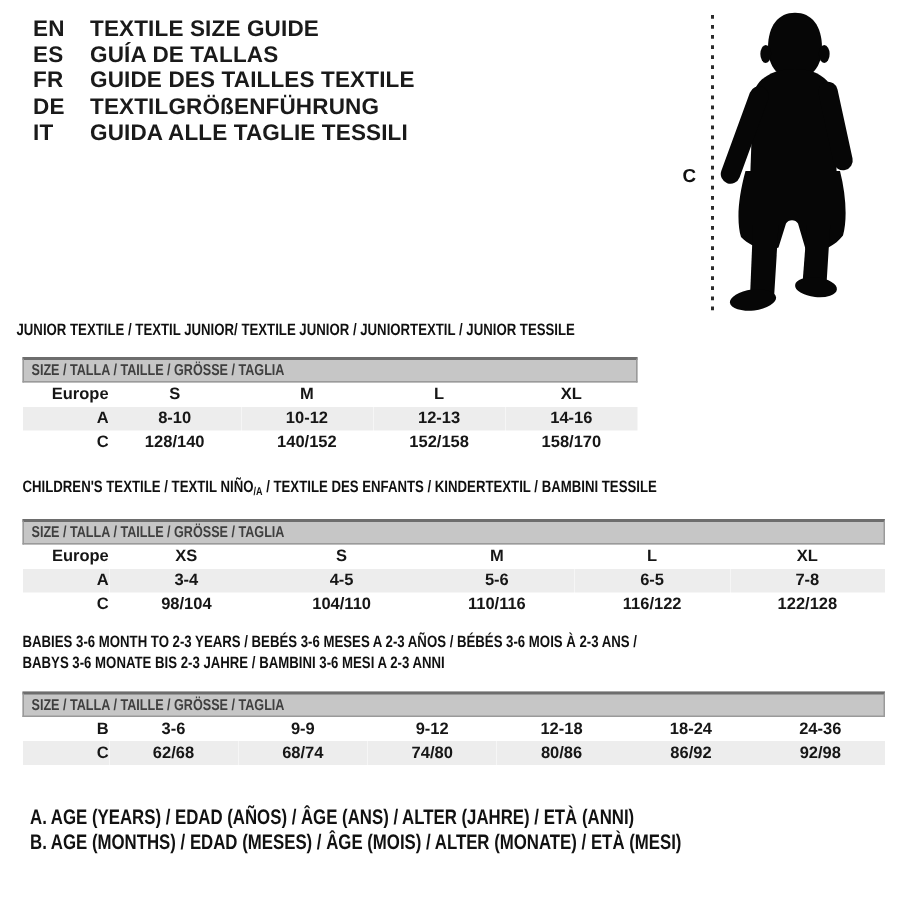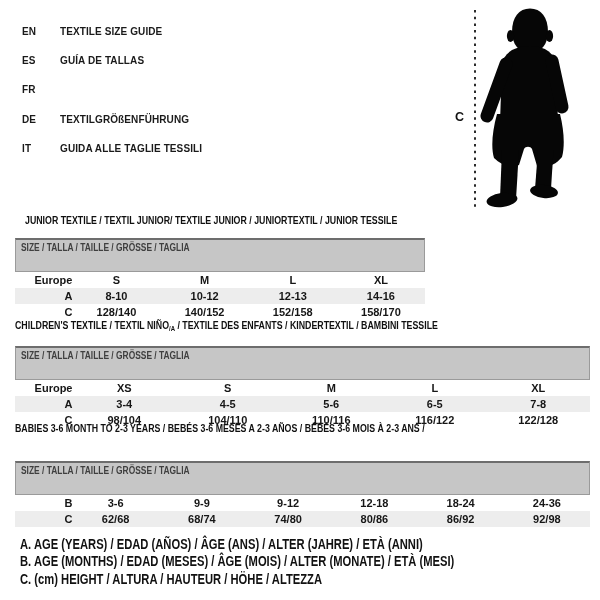--- a/index.html
+++ b/index.html
@@ -5,32 +5,32 @@
   html,body{margin:0;padding:0;background:#fff;}
   .page{
     position:relative;width:600px;height:600px;background:#ffffff;
     font-family:"Liberation Sans", sans-serif;color:#1a1a1a;overflow:hidden;
   }
   
   .cond{display:inline-block;transform:scaleX(0.8);transform-origin:0 50%;white-space:nowrap;}
 
   
   .lang-block{position:absolute;left:22px;top:11px;}
-  .lang-row{display:flex;font-size:10px;font-weight:bold;line-height:17.2px;letter-spacing:0.1px;margin-top:12px;}
+  .lang-row{display:flex;font-size:15px;font-weight:bold;line-height:17.2px;letter-spacing:0.1px;}
   .lang-code{width:38px;flex:0 0 38px;}
   .lang-label{white-space:nowrap;}
 
   
   .figure{position:absolute;left:440px;top:0;width:160px;height:215px;}
 
   
   .tbl-title{position:absolute;font-size:11px;font-weight:bold;color:#101010;white-space:nowrap;line-height:13.5px;}
   .tbl-wrap{position:absolute;left:15px;}
   .size-bar{
-    box-sizing:border-box;height:34px;background:#c6c6c6;
+    box-sizing:border-box;height:17px;background:#c6c6c6;
     border:1px solid #9a9a9a;border-top:2px solid #6d6d6d;
     padding:1px 0 0 5px;font-size:10.5px;font-weight:bold;color:#3f3f3f;line-height:13px;
   }
   table.sz{border-collapse:collapse;table-layout:fixed;width:100%;}
   table.sz td{
     height:16px;padding:0;font-size:11px;font-weight:bold;color:#161616;
     text-align:center;line-height:16px;white-space:nowrap;overflow:hidden;
   }
   table.sz td.lbl{text-align:right;padding-left:5px;}
   table.sz tr:nth-child(even){background:#ededed;}
@@ -52,20 +52,21 @@
     <div class="lang-row">
       <span class="lang-code">EN</span>
       <span class="lang-label">TEXTILE SIZE GUIDE</span>
     </div>
     <div class="lang-row">
       <span class="lang-code">ES</span>
       <span class="lang-label">GUÍA DE TALLAS</span>
     </div>
     <div class="lang-row">
       <span class="lang-code">FR</span>
+      <span class="lang-label">GUIDE DES TAILLES TEXTILE</span>
     </div>
     <div class="lang-row">
       <span class="lang-code">DE</span>
       <span class="lang-label">TEXTILGRÖßENFÜHRUNG</span>
     </div>
     <div class="lang-row">
       <span class="lang-code">IT</span>
       <span class="lang-label">GUIDA ALLE TAGLIE TESSILI</span>
     </div>
   </div>
@@ -89,21 +90,21 @@
 
         <path d="M62,150 L60,198 L76,199 L79,150 Z"></path>
         <path d="M98,150 L95,189 L111,189 L113.5,150 Z"></path>
 
         <ellipse cx="62" cy="200" rx="15.5" ry="7" transform="rotate(-7 62 200)"></ellipse>
         <ellipse cx="104" cy="191.5" rx="14" ry="6.5" transform="rotate(6 104 191.5)"></ellipse>
       </g>
     </svg>
   </div>
 
-  <div class="tbl-title" style="left:25px;top:214px">
+  <div class="tbl-title" style="left:11px;top:214px">
     <span class="cond">JUNIOR TEXTILE / TEXTIL JUNIOR/ TEXTILE JUNIOR / JUNIORTEXTIL / JUNIOR TESSILE</span>
   </div>
   <div class="tbl-wrap t1" style="top:238px;width:410px">
     <div class="size-bar">
       <span class="cond">SIZE / TALLA / TAILLE / GRÖSSE / TAGLIA</span>
     </div>
     <table class="sz t1">
       <colgroup>
           <col class="c0">
           <col class="cd">
@@ -177,20 +178,21 @@
           <td>110/116</td>
           <td>116/122</td>
           <td>122/128</td>
         </tr>
       </tbody>
     </table>
   </div>
 
   <div class="tbl-title" style="left:15px;top:422px">
     <div><span class="cond">BABIES 3-6 MONTH TO 2-3 YEARS / BEBÉS 3-6 MESES A 2-3 AÑOS / BÉBÉS 3-6 MOIS À 2-3 ANS /</span></div>
+    <div><span class="cond">BABYS 3-6 MONATE BIS 2-3 JAHRE / BAMBINI 3-6 MESI A 2-3 ANNI</span></div>
   </div>
   <div class="tbl-wrap t3" style="top:461px;width:575px">
     <div class="size-bar">
       <span class="cond">SIZE / TALLA / TAILLE / GRÖSSE / TAGLIA</span>
     </div>
     <table class="sz t3">
       <colgroup>
           <col class="c0">
           <col class="cd">
           <col class="cd">
@@ -218,16 +220,15 @@
           <td>86/92</td>
           <td>92/98</td>
         </tr>
       </tbody>
     </table>
   </div>
 
   <div class="notes">
     <div class="note-line"><span class="cond">A. AGE (YEARS) / EDAD (AÑOS) / ÂGE (ANS) / ALTER (JAHRE) / ETÀ (ANNI)</span></div>
     <div class="note-line"><span class="cond">B. AGE (MONTHS) / EDAD (MESES) / ÂGE (MOIS) / ALTER (MONATE) / ETÀ (MESI)</span></div>
-    <div class="note-line"><span class="cond">C. (cm) HEIGHT / ALTURA / HAUTEUR / HÖHE / ALTEZZA</span></div>
   </div>
 
 </div>
 
 </body></html>

